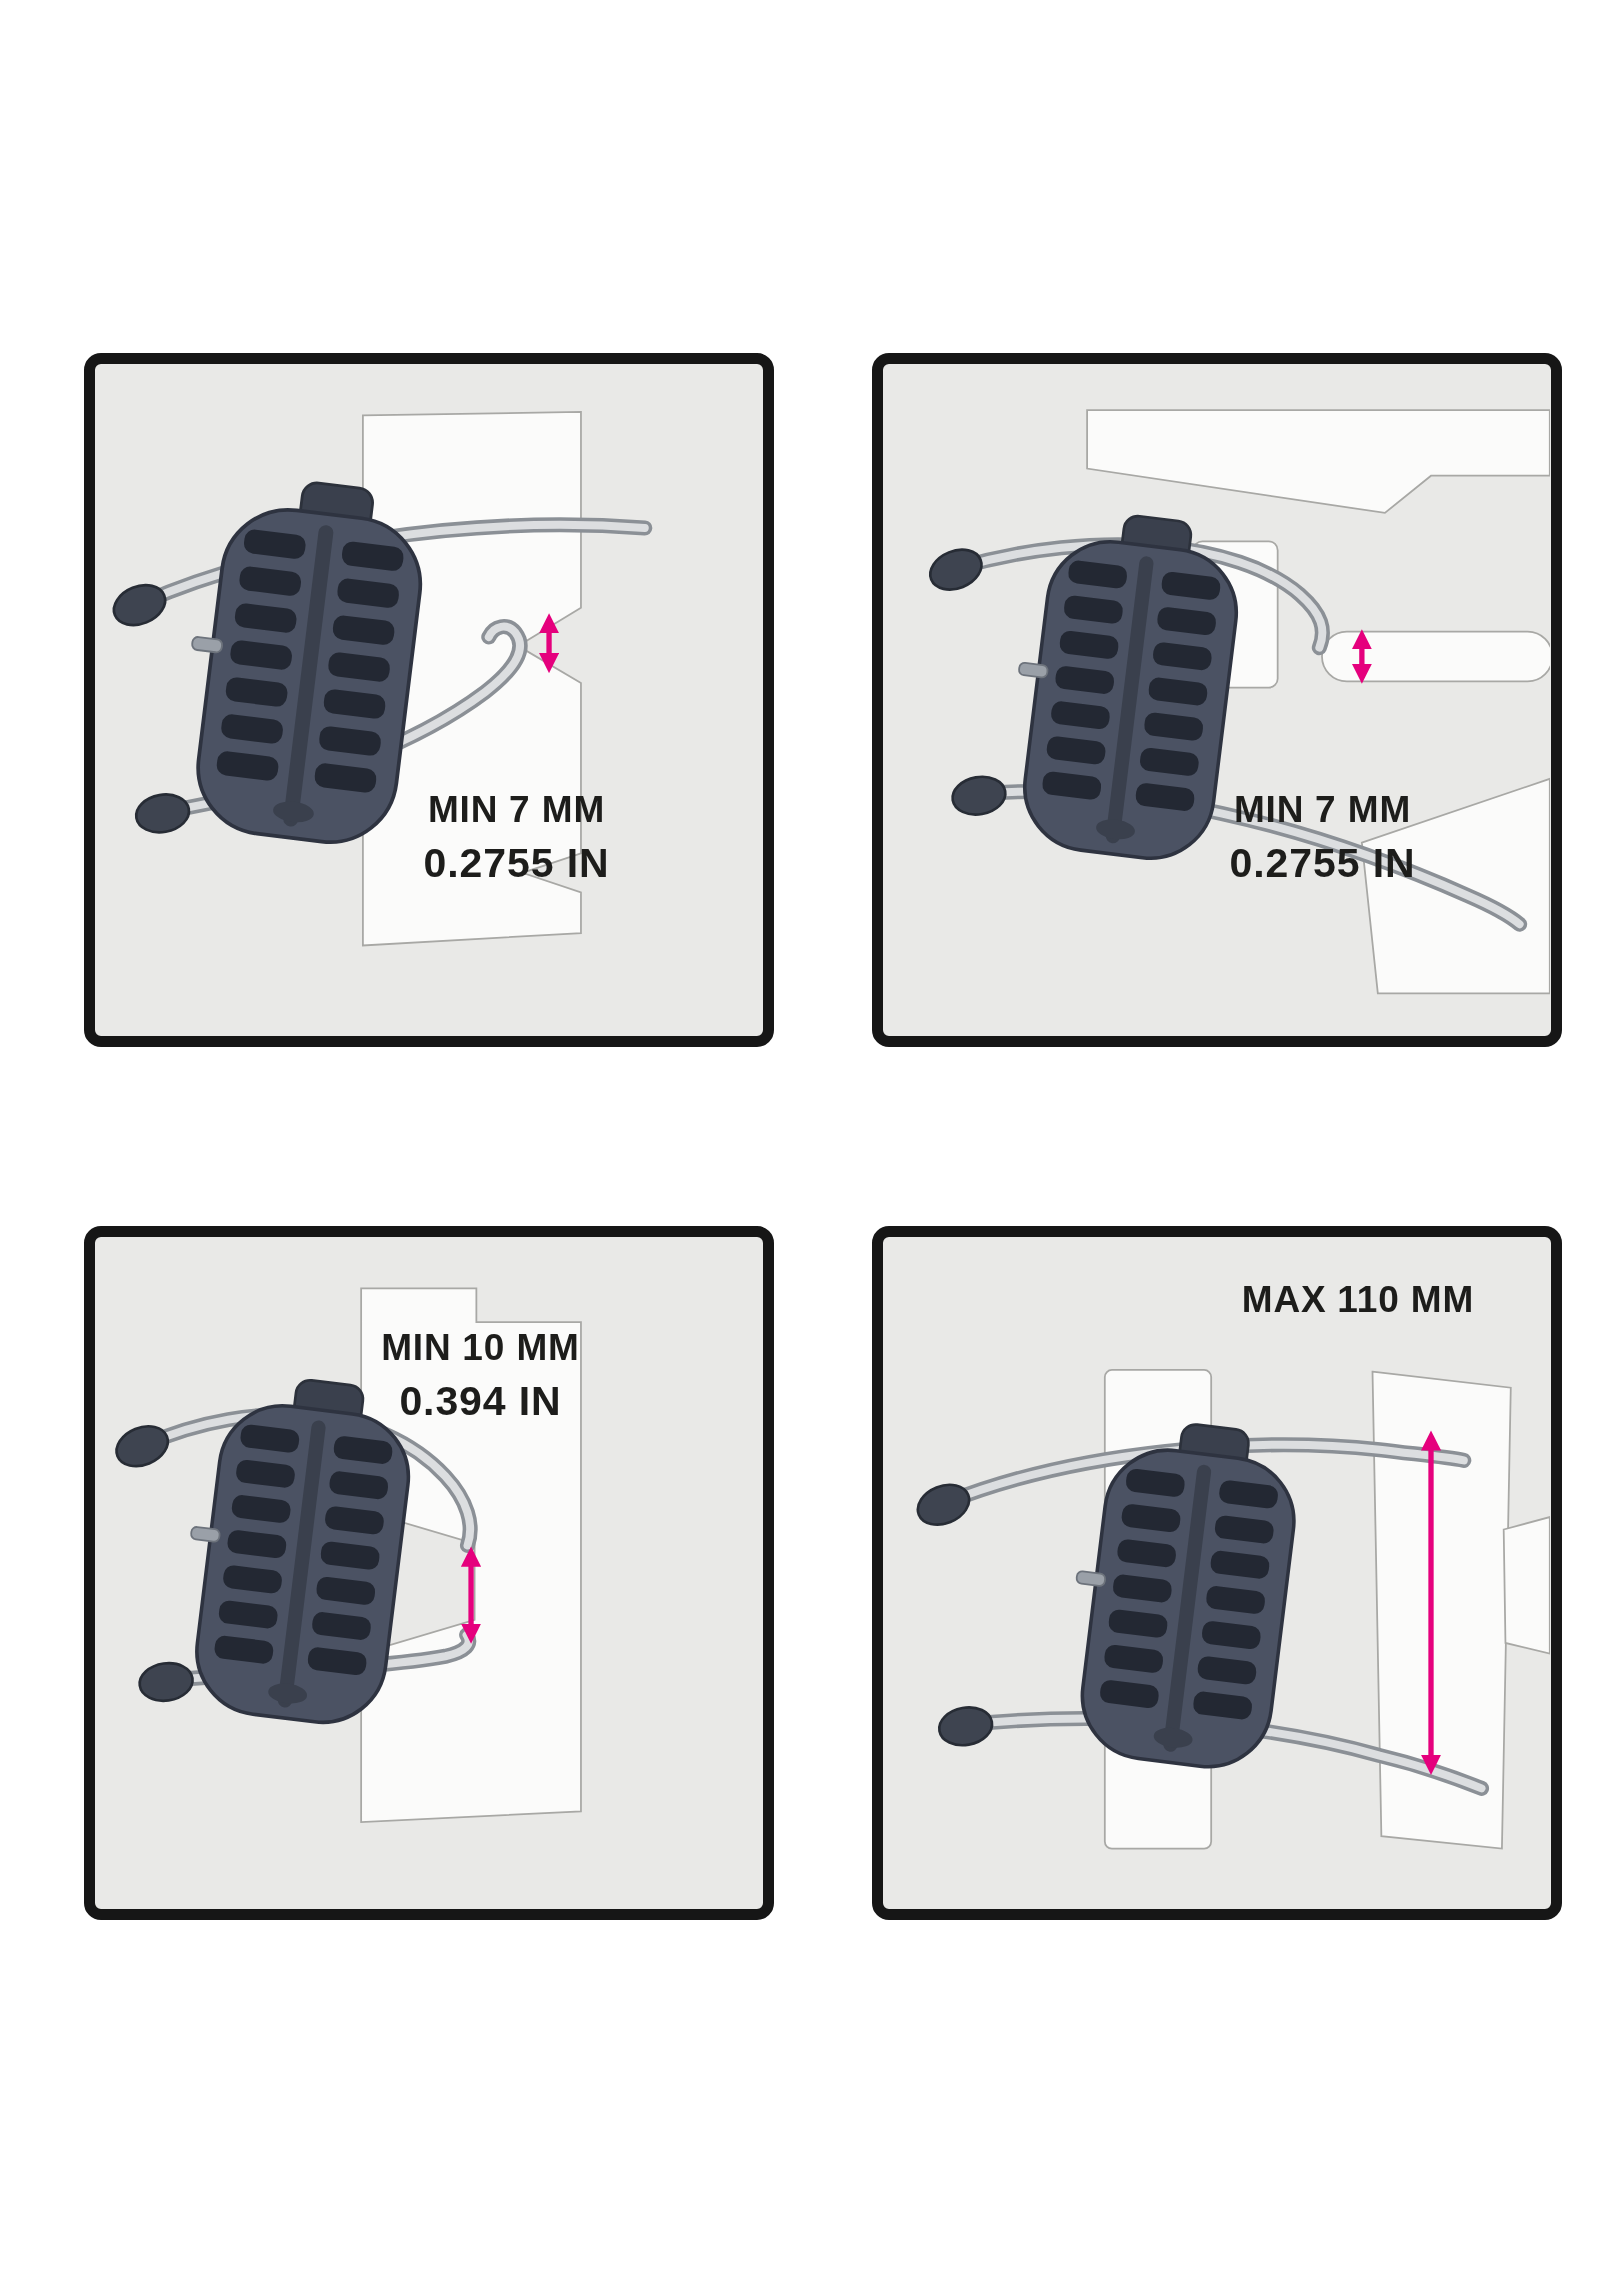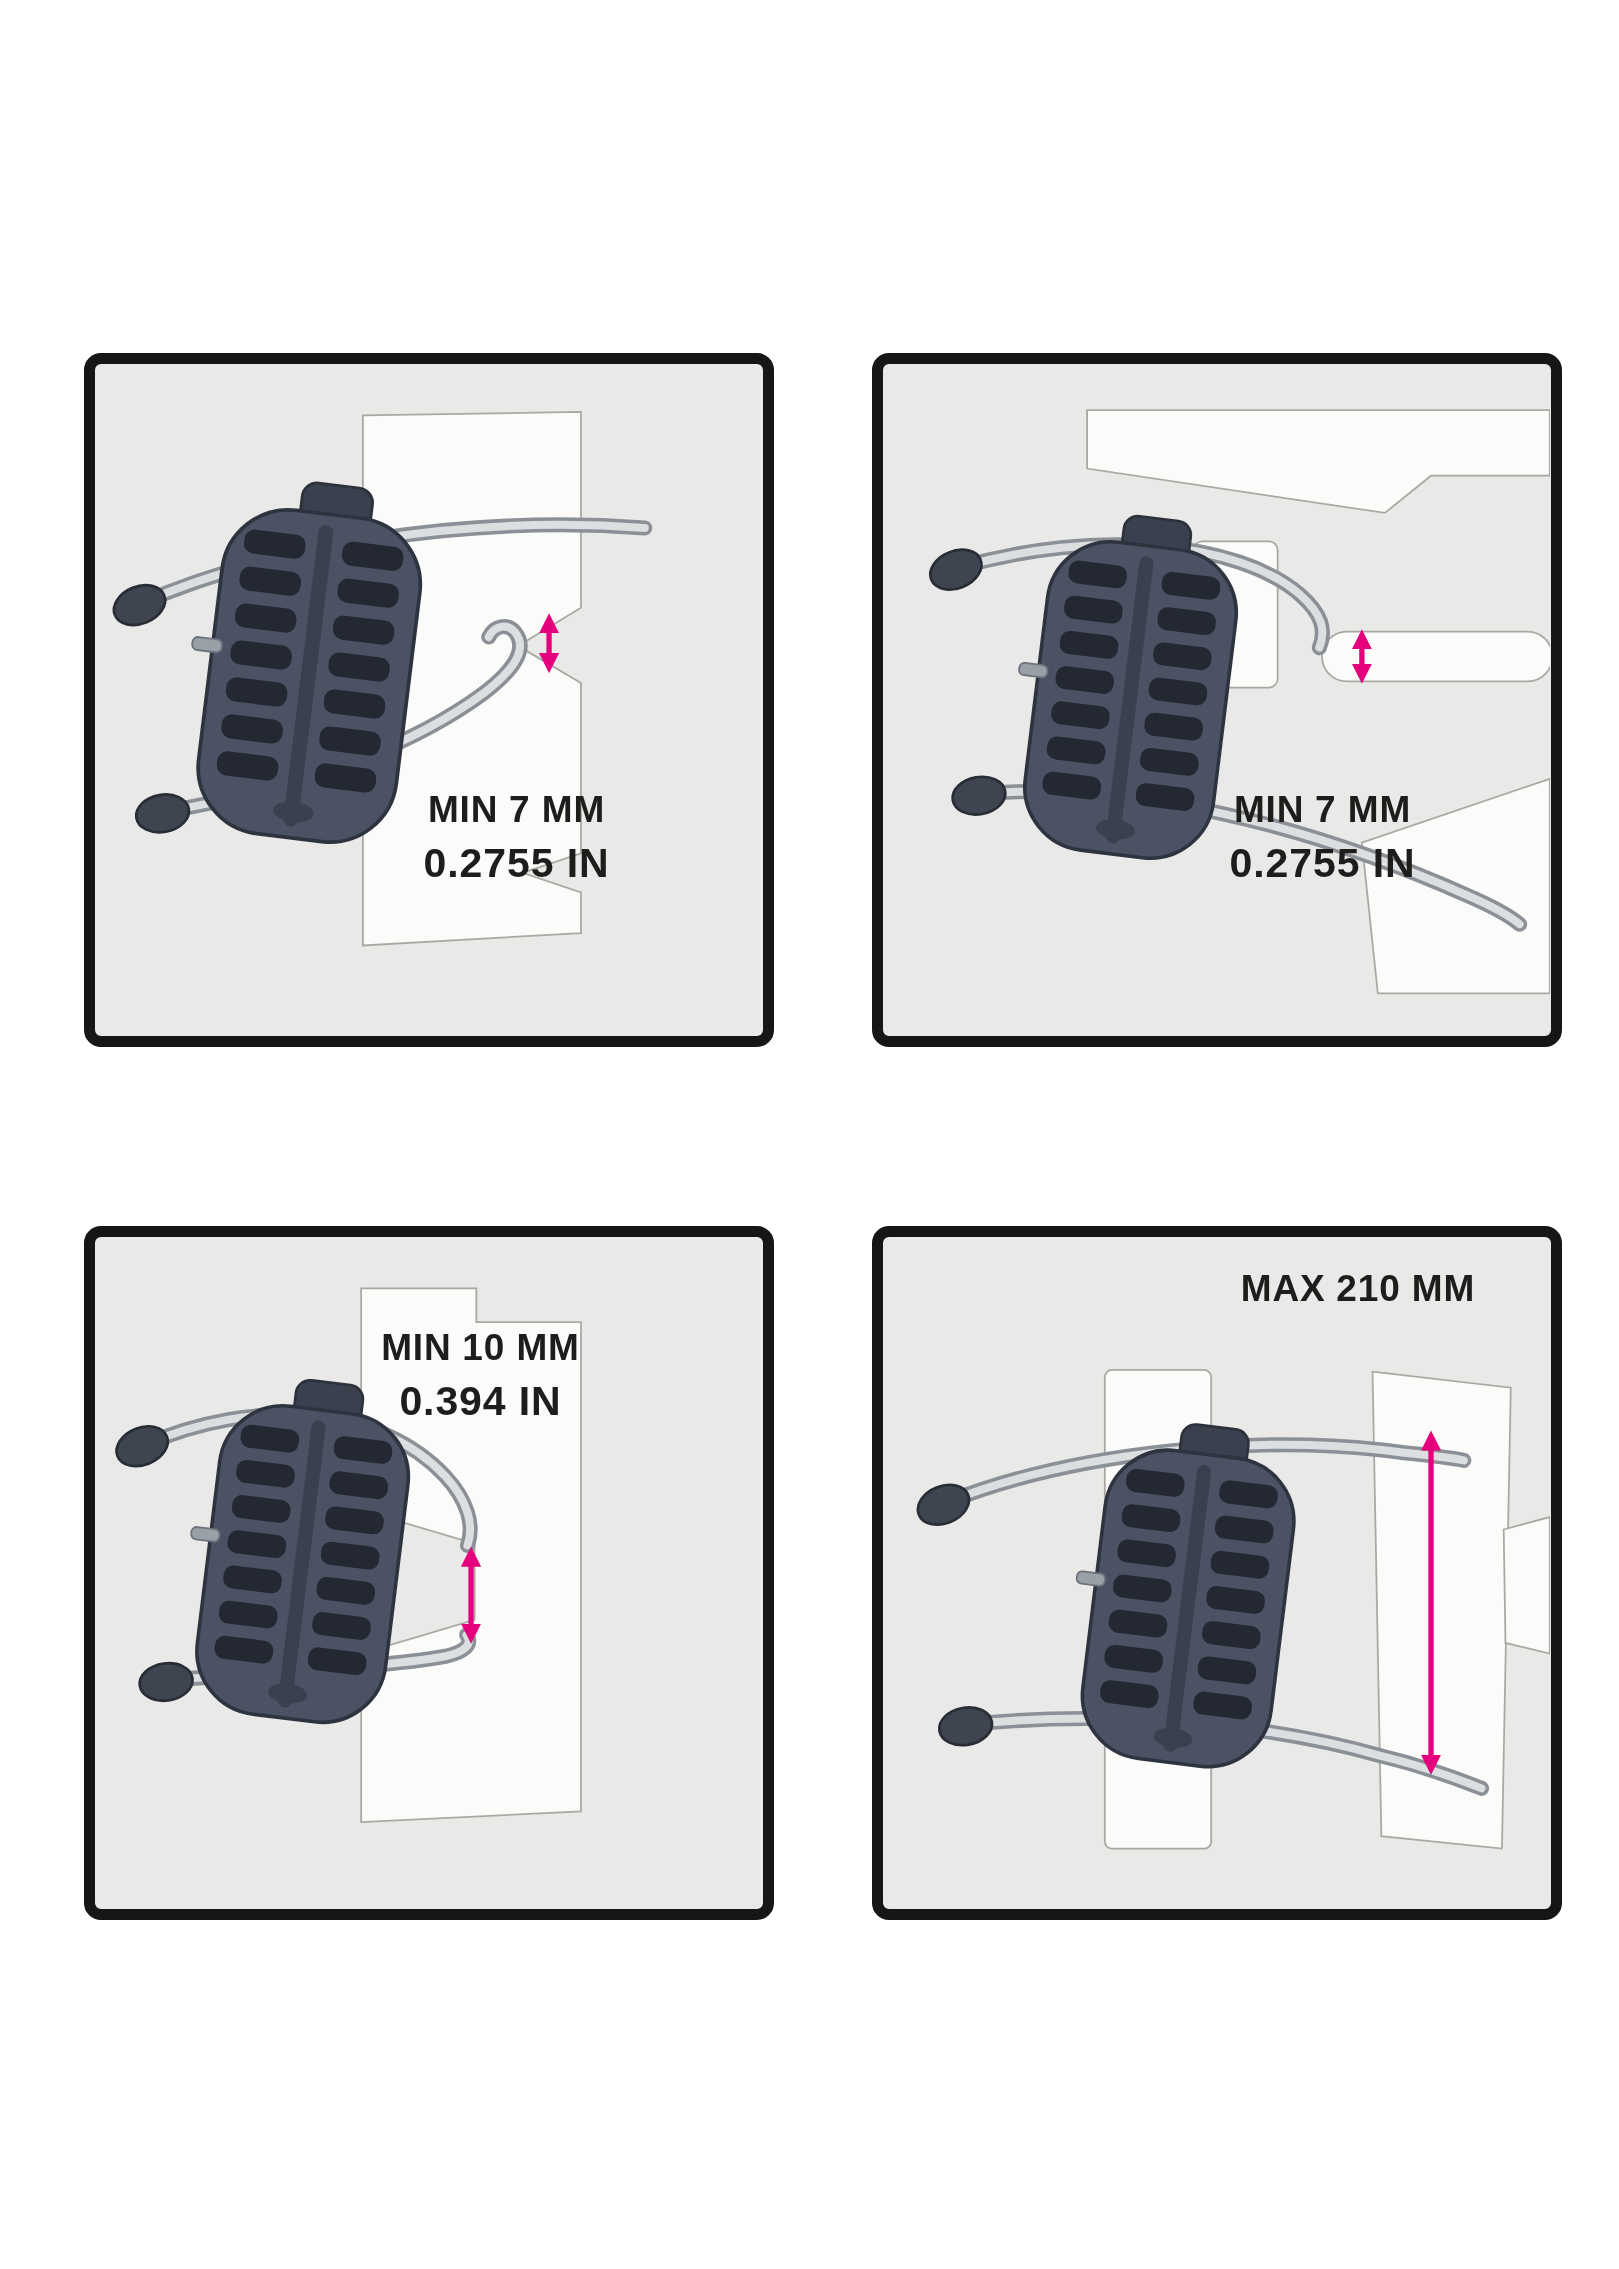--- a/index.html
+++ b/index.html
@@ -49,21 +49,21 @@
   .measure-line2 {
     font-size: 41px;
     font-weight: 700;
     letter-spacing: 0.9px;
     margin-top: 7px;
   }
 
   .ml1 { left: 275px; top: 424px; width: 293px; }
   .ml2 { left: 293px; top: 424px; width: 293px; }
   .ml3 { left: 257px; top: 89px; width: 257px; }
-  .ml4 { left: 293px; top: 30px;  width: 364px; text-align: center; }
+  .ml4 { left: 293px; top: 41px;  width: 364px; text-align: center; }
 
   
   .slat { fill: #fbfbfa; stroke: #a8a8a5; stroke-width: 2; }
   .wire-out { fill: none; stroke: #8b9096; stroke-width: 17; stroke-linecap: round; }
   .wire-in  { fill: none; stroke: #dcdee0; stroke-width: 9;  stroke-linecap: round; }
   .tip { fill: #3e4450; stroke: #272c35; stroke-width: 3; }
   .arrow-line { stroke: var(--measurement-arrow, #e5007d); stroke-width: 6; }
 </style>
 </head>
 <body>
@@ -203,19 +203,19 @@
         <ellipse class="tip" cx="93" cy="552" rx="30" ry="21" transform="rotate(-10 93 552)"></ellipse>
       </g>
       <use href="#clip-body" transform="translate(95,160)"></use>
       <g>
         <line class="arrow-line" x1="618" y1="225" x2="618" y2="600" marker-start="url(#arrow-head-pink)" marker-end="url(#arrow-head-pink)"></line>
       </g>
     </svg>
     <div class="measure-label ml4">
       <div class="measure-line1">
         <span class="prefix">MAX</span>
-        <span>210 MM</span>
+        <span>110 MM</span>
       </div>
     </div>
   </div>
 
 </div>
 
 
 </body></html>

